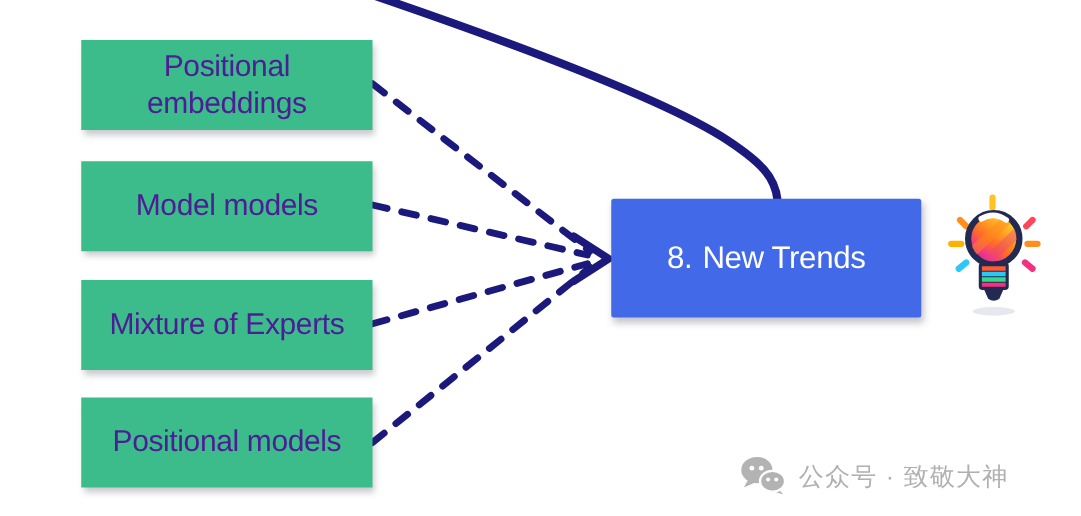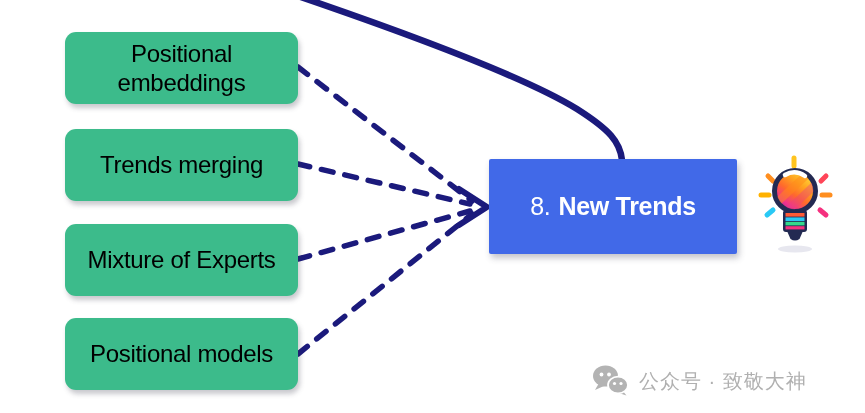--- a/index.html
+++ b/index.html
@@ -7,39 +7,39 @@
     position:relative; width:865px; height:413px; background:#ffffff;
     overflow:hidden; font-family:"Liberation Sans", sans-serif;
   }
   svg.links { position:absolute; left:0; top:0; }
   .links .solid { fill:none; stroke:#1b1a7c; stroke-width:6.5; stroke-linecap:round; }
   .links .dash  { fill:none; stroke:#1b1a7c; stroke-width:5.5; stroke-linecap:round; stroke-dasharray:12 12; }
   .links .arrow { fill:none; stroke:#1b1a7c; stroke-width:6; stroke-linecap:round; stroke-linejoin:round; }
 
   .topic {
     position:absolute; left:65px; width:233px; height:72px;
-    background:#3cbb8b; color:#000000;
+    background:#3cbb8b; color:#4c1d95;
     display:flex; align-items:center; justify-content:center; text-align:center;
     font-size:24px; line-height:1.22; letter-spacing:-0.3px;
-    border-radius:11px; box-shadow:2px 4px 5px rgba(60,60,80,0.28);
+    border-radius:0; box-shadow:2px 4px 5px rgba(60,60,80,0.28);
   }
   #topic-0 { top:32px; }
   #topic-1 { top:129px; }
   #topic-2 { top:224px;text-align:right; }
   #topic-3 { top:318px; }
 
   .main-node {
     position:absolute; left:489px; top:159px; width:248px; height:95px;
     background:#4169e8; color:#ffffff;
     display:flex; align-items:center; justify-content:center;
     font-size:25px; letter-spacing:-0.3px;
     border-radius:2px; box-shadow:2px 4px 6px rgba(60,60,80,0.3);
   }
   .main-node .num { font-weight:400; margin-right:8px; }
-  .main-node .title { font-weight:700; }
+  .main-node .title { font-weight:400; }
 
   .bulb { position:absolute; left:754px; top:151px; }
 
   .watermark {
     position:absolute; left:592px; top:364px;
     display:flex; align-items:center; gap:9px;
     color:#b0b0b0; font-size:20px; letter-spacing:1px; white-space:nowrap;
   }
 </style>
 </head>
@@ -53,21 +53,21 @@
     <path class="dash" d="M 298 164 L 470 204"></path>
     <path class="dash" d="M 298 259 L 470 211"></path>
     <path class="dash" d="M 298 354 L 472 214"></path>
     <path class="arrow" d="M 459 189 L 487 207 L 459 225"></path>
   </svg>
 
   <div class="topic" id="topic-0">
     <span>Positional embeddings</span>
   </div>
   <div class="topic" id="topic-1">
-    <span>Trends merging</span>
+    <span>Model models</span>
   </div>
   <div class="topic" id="topic-2">
     <span>Mixture of Experts</span>
   </div>
   <div class="topic" id="topic-3">
     <span>Positional models</span>
   </div>
 
   <div class="main-node">
     <span class="num">8.</span>

